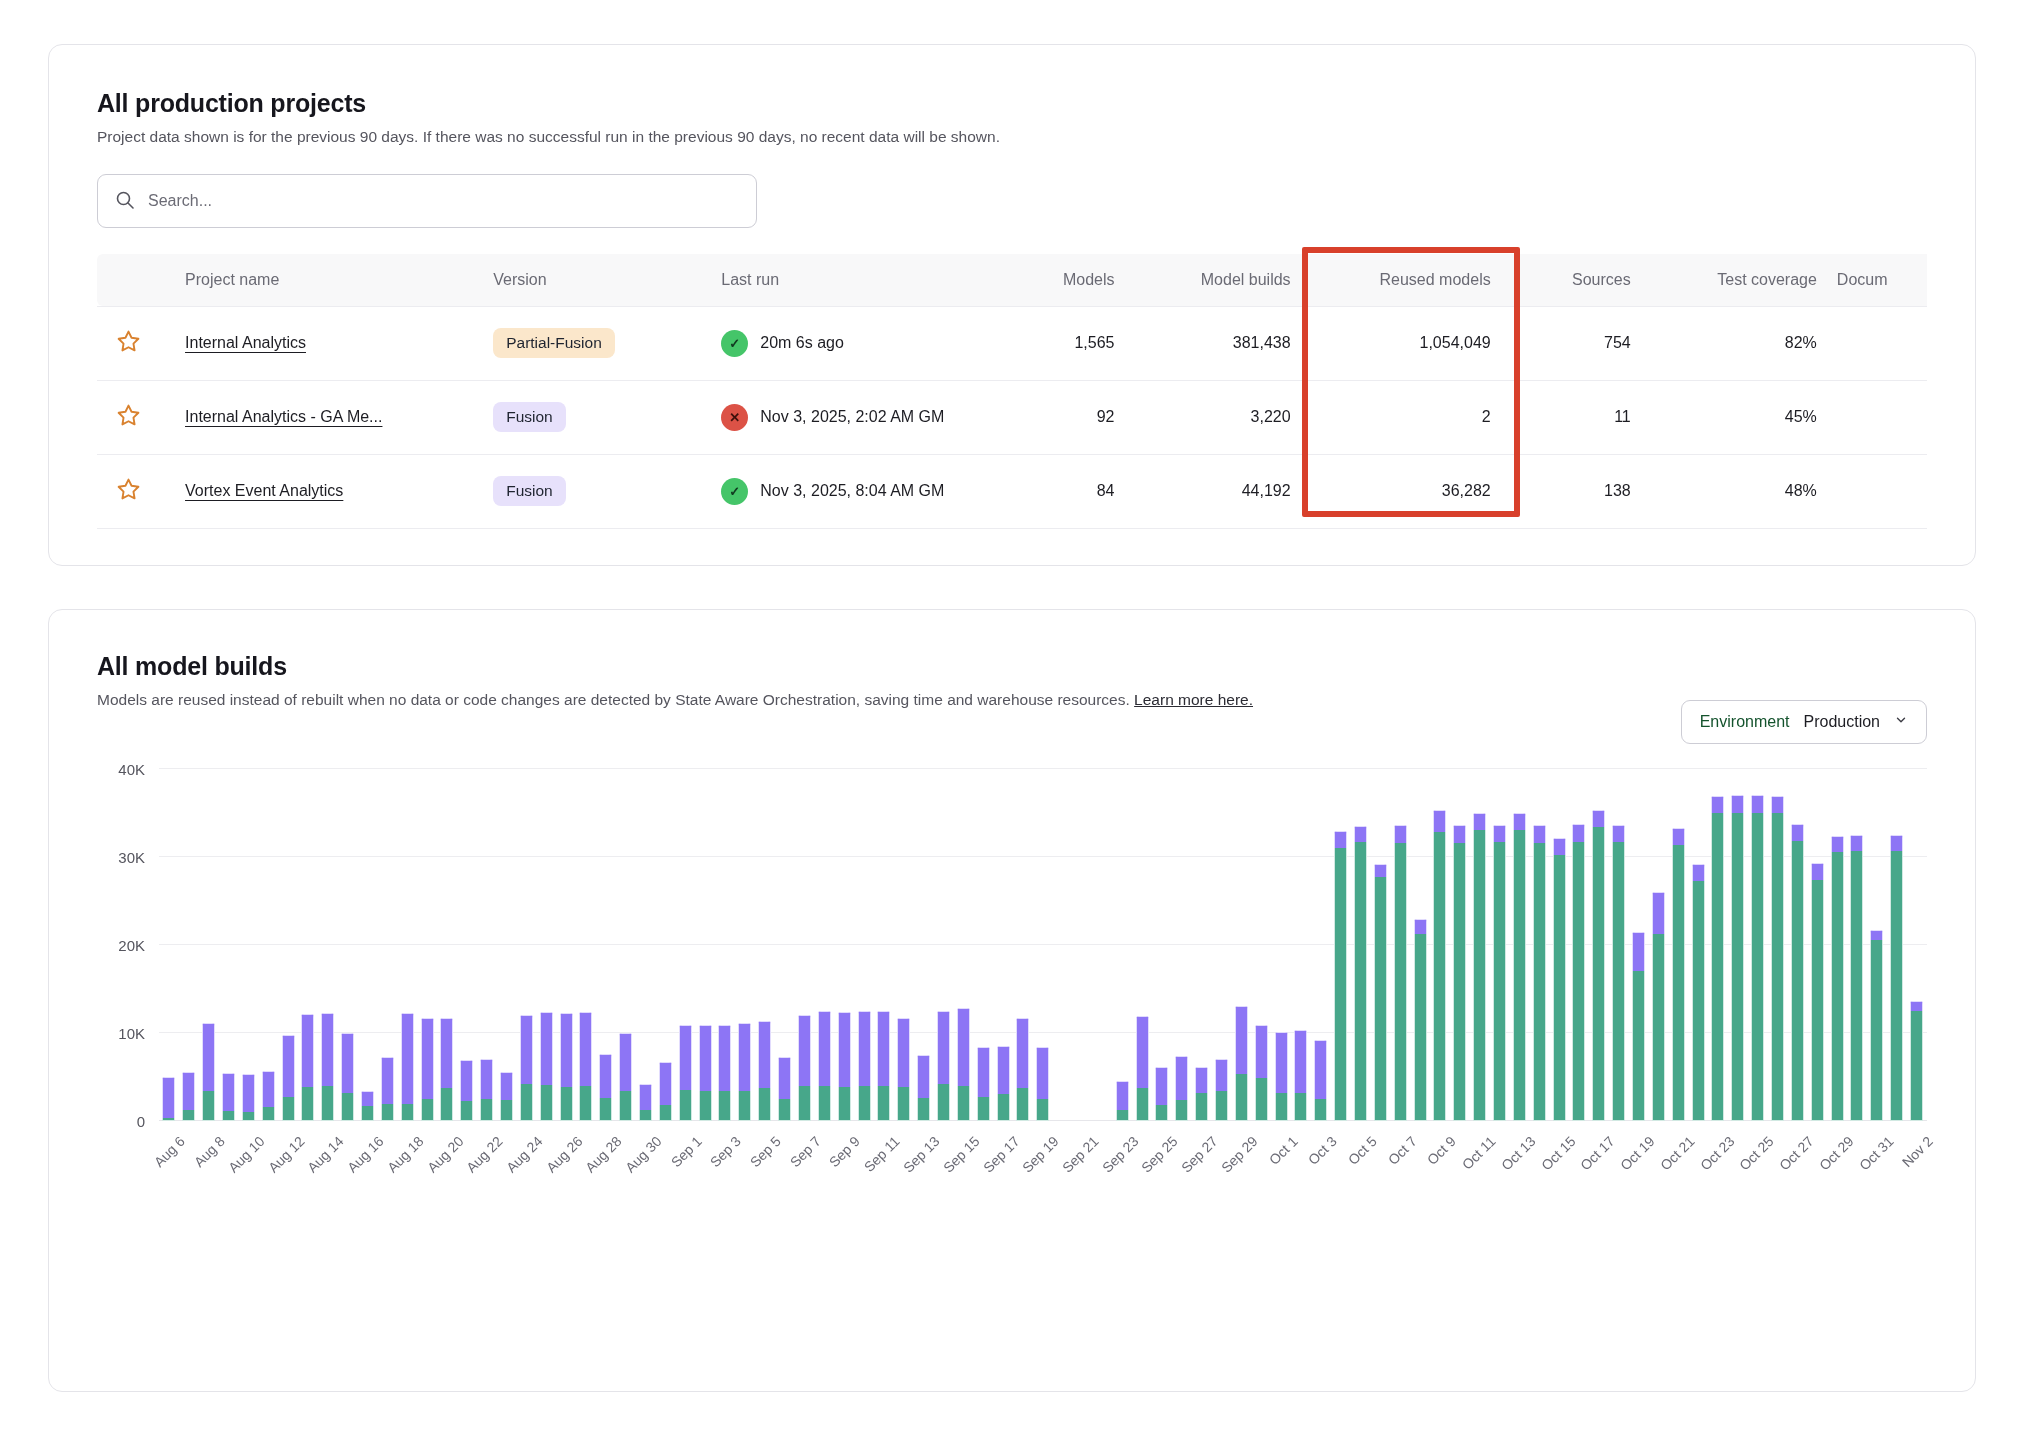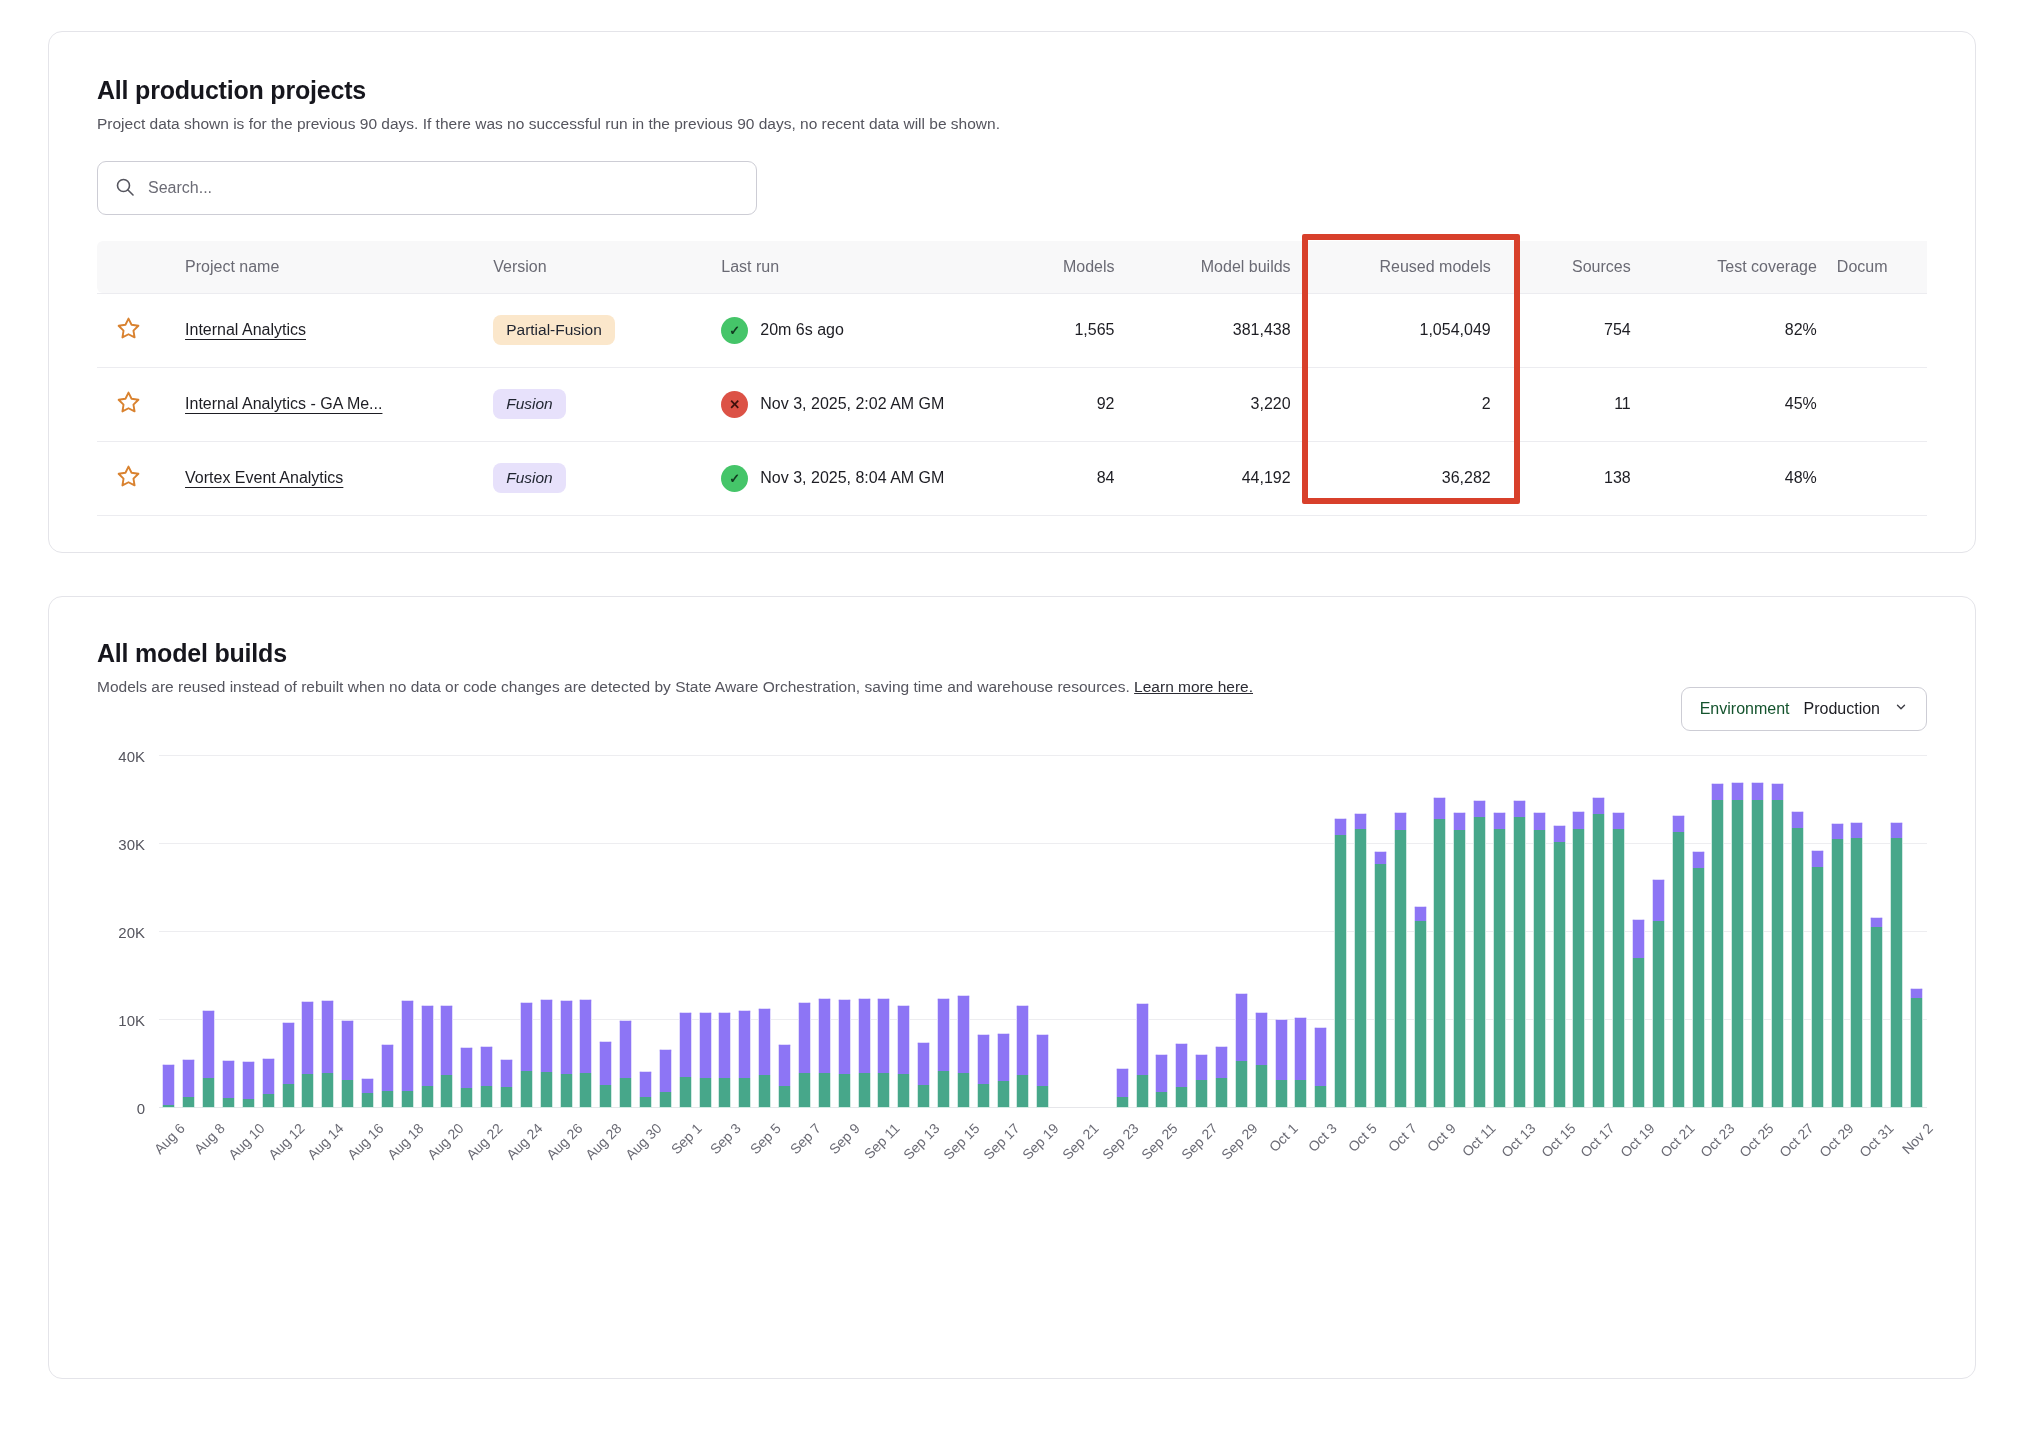--- a/index.html
+++ b/index.html
@@ -1,18 +1,18 @@
 <!DOCTYPE html>
 <html><head>
 <meta charset="utf-8">
 <style>
   * { box-sizing: border-box; margin: 0; padding: 0; }
   html,body { width: 2022px; background: #fff; font-family: "Liberation Sans", sans-serif; color:#1d1d23; }
   body { height: 1438px; overflow: hidden; }
-  .page { padding: 31px 46px 0 48px; }
+  .page { padding: 44px 46px 0 48px; }
 
   .card { background:#fff; border:1px solid #e4e4e9; border-radius:14px; }
   .card-1 { padding: 44px 48px 36px 48px; }
   .card-2 { margin-top: 43px; padding: 42px 48px 38px 48px; position: relative; height: 783px; }
 
   .section-title { font-size: 25px; font-weight: 700; color:#16161d; letter-spacing:-0.2px; }
   .section-sub { margin-top: 10px; font-size: 15.5px; color:#55555e; }
   .section-sub a { color:#2b2b33; font-weight: 500; }
 
   
@@ -39,21 +39,21 @@
   .col-reused { width:200px; }
   .col-sources { width:140px; }
   .col-coverage { width:186px; }
   .col-docs { width:100px; }
   th.num, td.num { text-align: right; }
   td.star-cell { padding-left: 18px; }
   .star-btn { background:none; border:none; cursor:pointer; display:inline-flex; padding:0; }
   a.project-link { color:#1d1d23; font-weight: 500; text-decoration: underline; text-underline-offset: 4px; }
   .badge { display:inline-block; padding: 6px 13px; border-radius: 8px; font-size: 15.5px; color:#1f2430; }
   .badge.peach { background:#fbe7cb; }
-  .badge.lavender { background:#e7e1fb;font-style:italic; }
+  .badge.lavender { background:#e7e1fb; }
   .lastrun-cell { display:flex; align-items:center; gap:12px; height:73px; }
   .status-dot { width:27px; height:27px; min-width:27px; border-radius:50%; display:inline-flex;
     align-items:center; justify-content:center; font-size:13px; font-weight:700; }
   .status-dot.success { background:#45c569; color:#113a20; }
   .status-dot.error { background:#dc5246; color:#3d100b; }
   .lastrun-text { overflow:hidden; white-space:nowrap; }
 
   .annotation-rect { position:absolute; border: 6px solid #d8402b; border-radius: 2px;
     left: 1205px; top: -7px; width: 218px; height: 270px; pointer-events:none; z-index: 5; }
 

